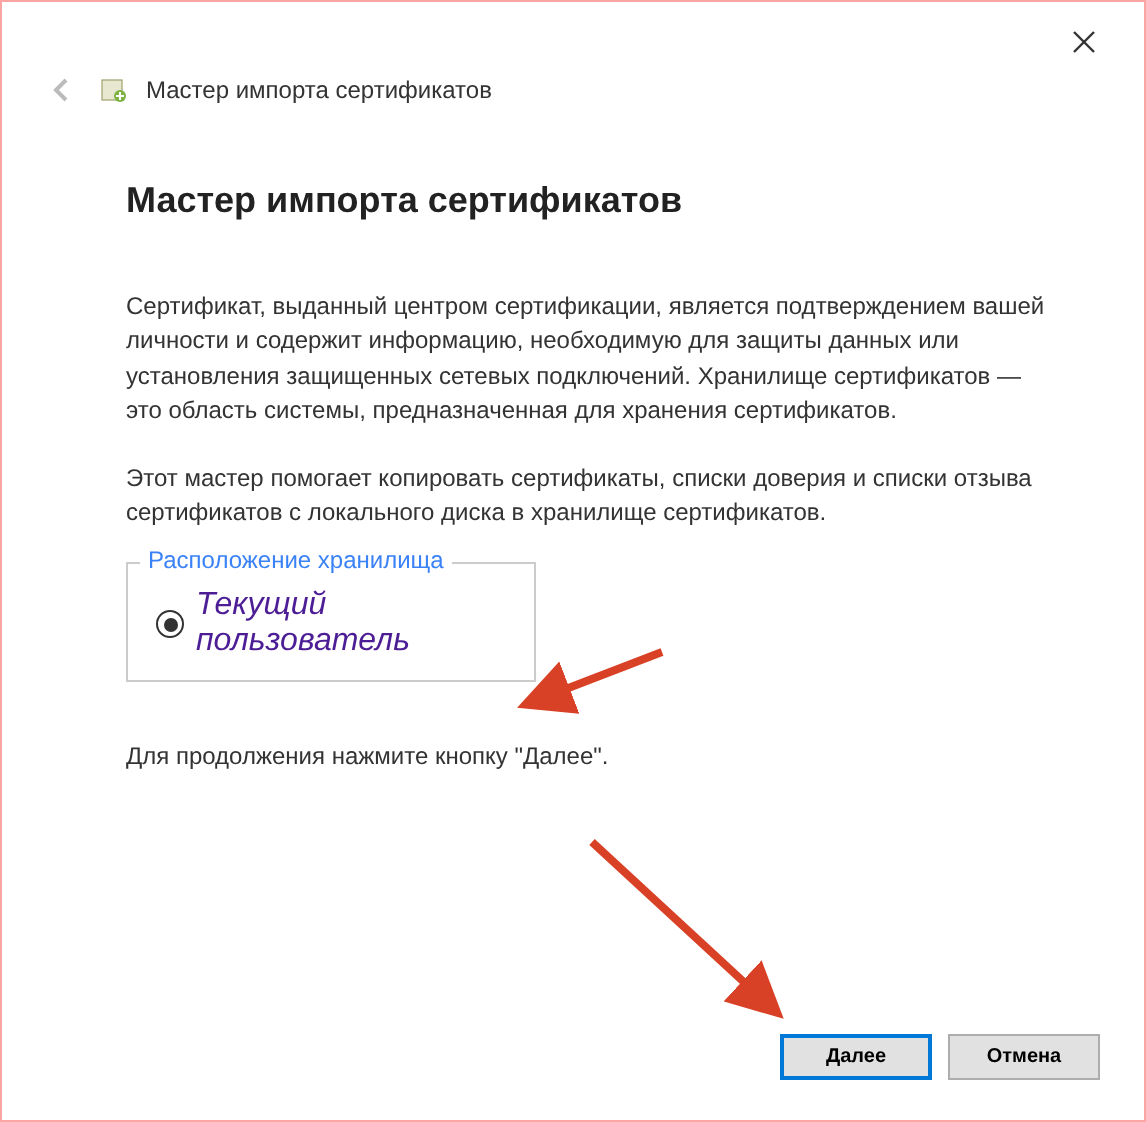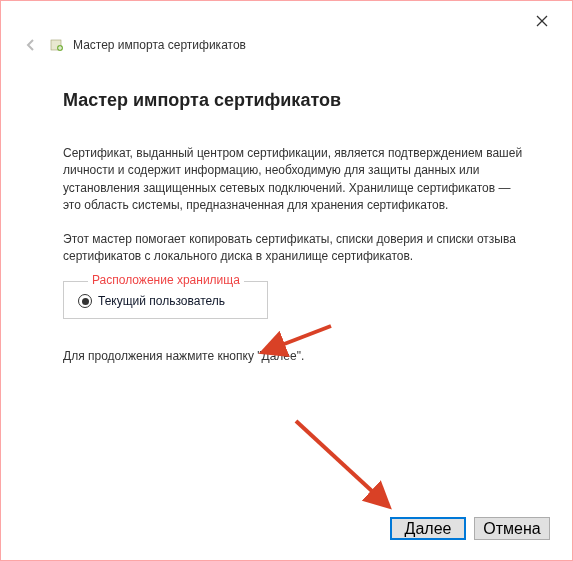--- a/index.html
+++ b/index.html
@@ -96,24 +96,24 @@
       border: 1px solid #ccc;
       padding: 12px 14px 10px 14px;
       margin-top: 12px;
       width: 205px;
       position: relative;
     }
     .fieldset-legend {
       font-size: 12px;
       position: absolute;
       top: -9px;
-      left: 24px;
+      left: 6px;
       background: #fff;
       padding: 0 4px;
-      color: #ef4444;
+      color: #3b82f6;
     }
     .radio-row {
       display: flex;
       align-items: center;
       gap: 6px;
       margin-bottom: 8px;
       cursor: pointer;
     }
     .radio-row:last-child {
       margin-bottom: 0;
@@ -129,46 +129,48 @@
       flex-shrink: 0;
     }
     .radio-circle.selected::after {
       content: "";
       width: 7px;
       height: 7px;
       background: #333;
       border-radius: 50%;
     }
     .radio-label {
-      font-size: 12px;
-      color: #0f172a;
+      font-size: 16px;
+      color: #4c1d95;
+      font-style: italic;
     }
     .continue-text {
       font-size: 12px;
       color: #333;
       margin-top: 30px;
     }
     .footer {
       position: absolute;
       bottom: 20px;
       right: 22px;
       display: flex;
       gap: 8px;
     }
     .btn {
       min-width: 76px;
       height: 23px;
-      font-size: 16px;
+      font-size: 10px;
       background: #e1e1e1;
       border: 1px solid #adadad;
       cursor: pointer;
       display: flex;
       align-items: center;
       justify-content: center;
       font-family: inherit;
+      font-weight: bold;
     }
     .btn.primary {
       border: 2px solid #0078d7;
       background: #e1e1e1;
     }
     .arrow-annotation {
       position: absolute;
       pointer-events: none;
     }
   </style>

